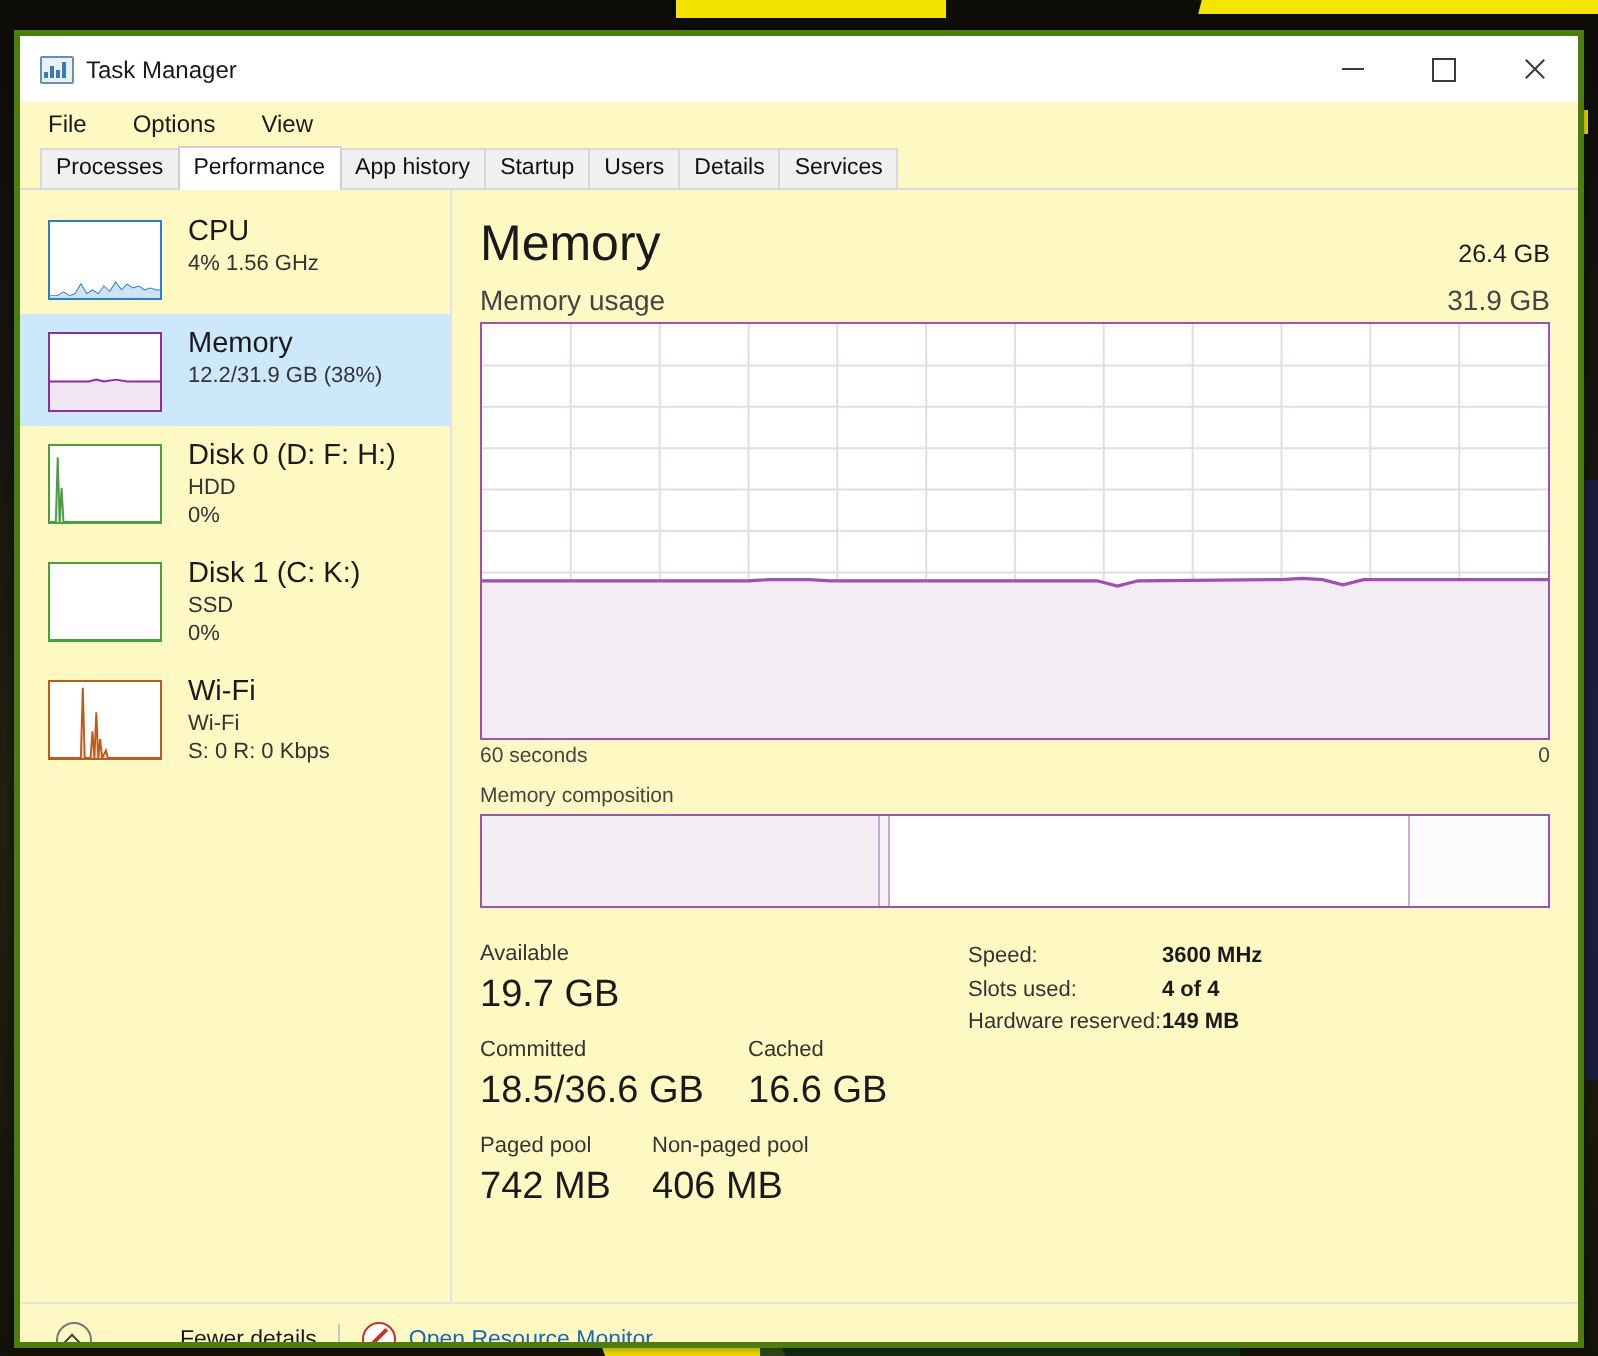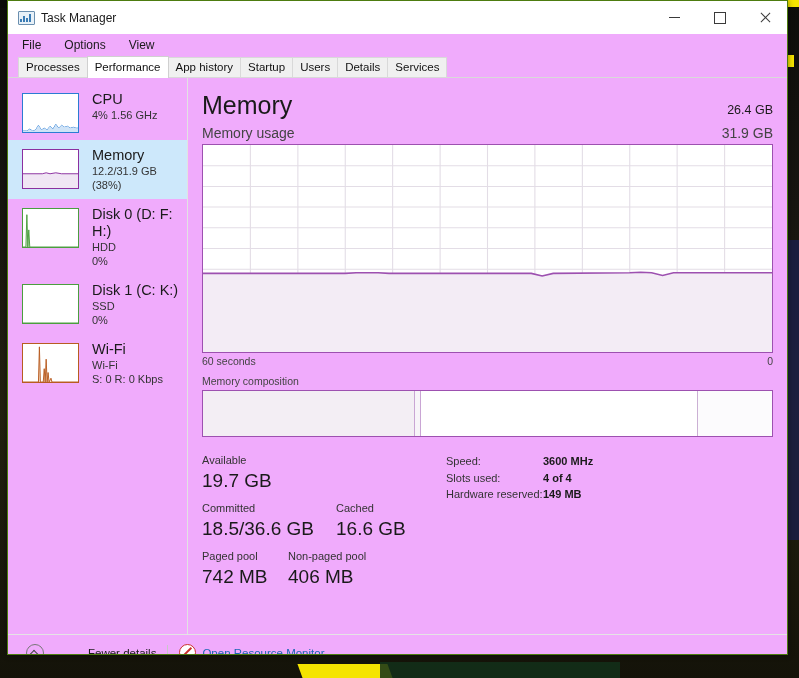--- a/index.html
+++ b/index.html
@@ -17,23 +17,23 @@
   }
   #desktop .wp-yellow{
     position:absolute;background:#f5e400;
   }
   #desktop .wp-dark{position:absolute;background:#0b0b08;}
   #desktop .wp-blue{position:absolute;background:#1c1f4a;opacity:.8;}
   #desktop .wp-green{position:absolute;background:#12301a;opacity:.85;}
 
   
   #window{
-    position:absolute;left:7px;top:0;width:779px;height:653px;
-    background:#f0abfc;
-    border:1px solid #4d7c0f;
+    position:absolute;left:7px;top:15px;width:779px;height:653px;
+    background:#fef9c3;
+    border:3px solid #4d7c0f;
     box-shadow:0 0 6px rgba(0,0,0,.45);
     overflow:hidden;
   }
   
   .titlebar{
     height:33px;display:flex;align-items:center;
     background:#ffffff;
     position:relative;
   }
   .title-icon{
@@ -89,21 +89,21 @@
     z-index:3;
     border-color:#d0d0d0;
     margin-bottom:-1px;
   }
 
   
   .content{display:flex;height:556px;}
 
   
   .sidebar{
-    width:180px;flex:none;
+    width:216px;flex:none;
     border-right:1px solid #e2e2e2;
     padding-top:6px;
     box-sizing:border-box;
     overflow:hidden;
   }
   .side-item{
     display:flex;align-items:flex-start;
     padding:7px 6px 7px 14px;
     cursor:default;
   }

